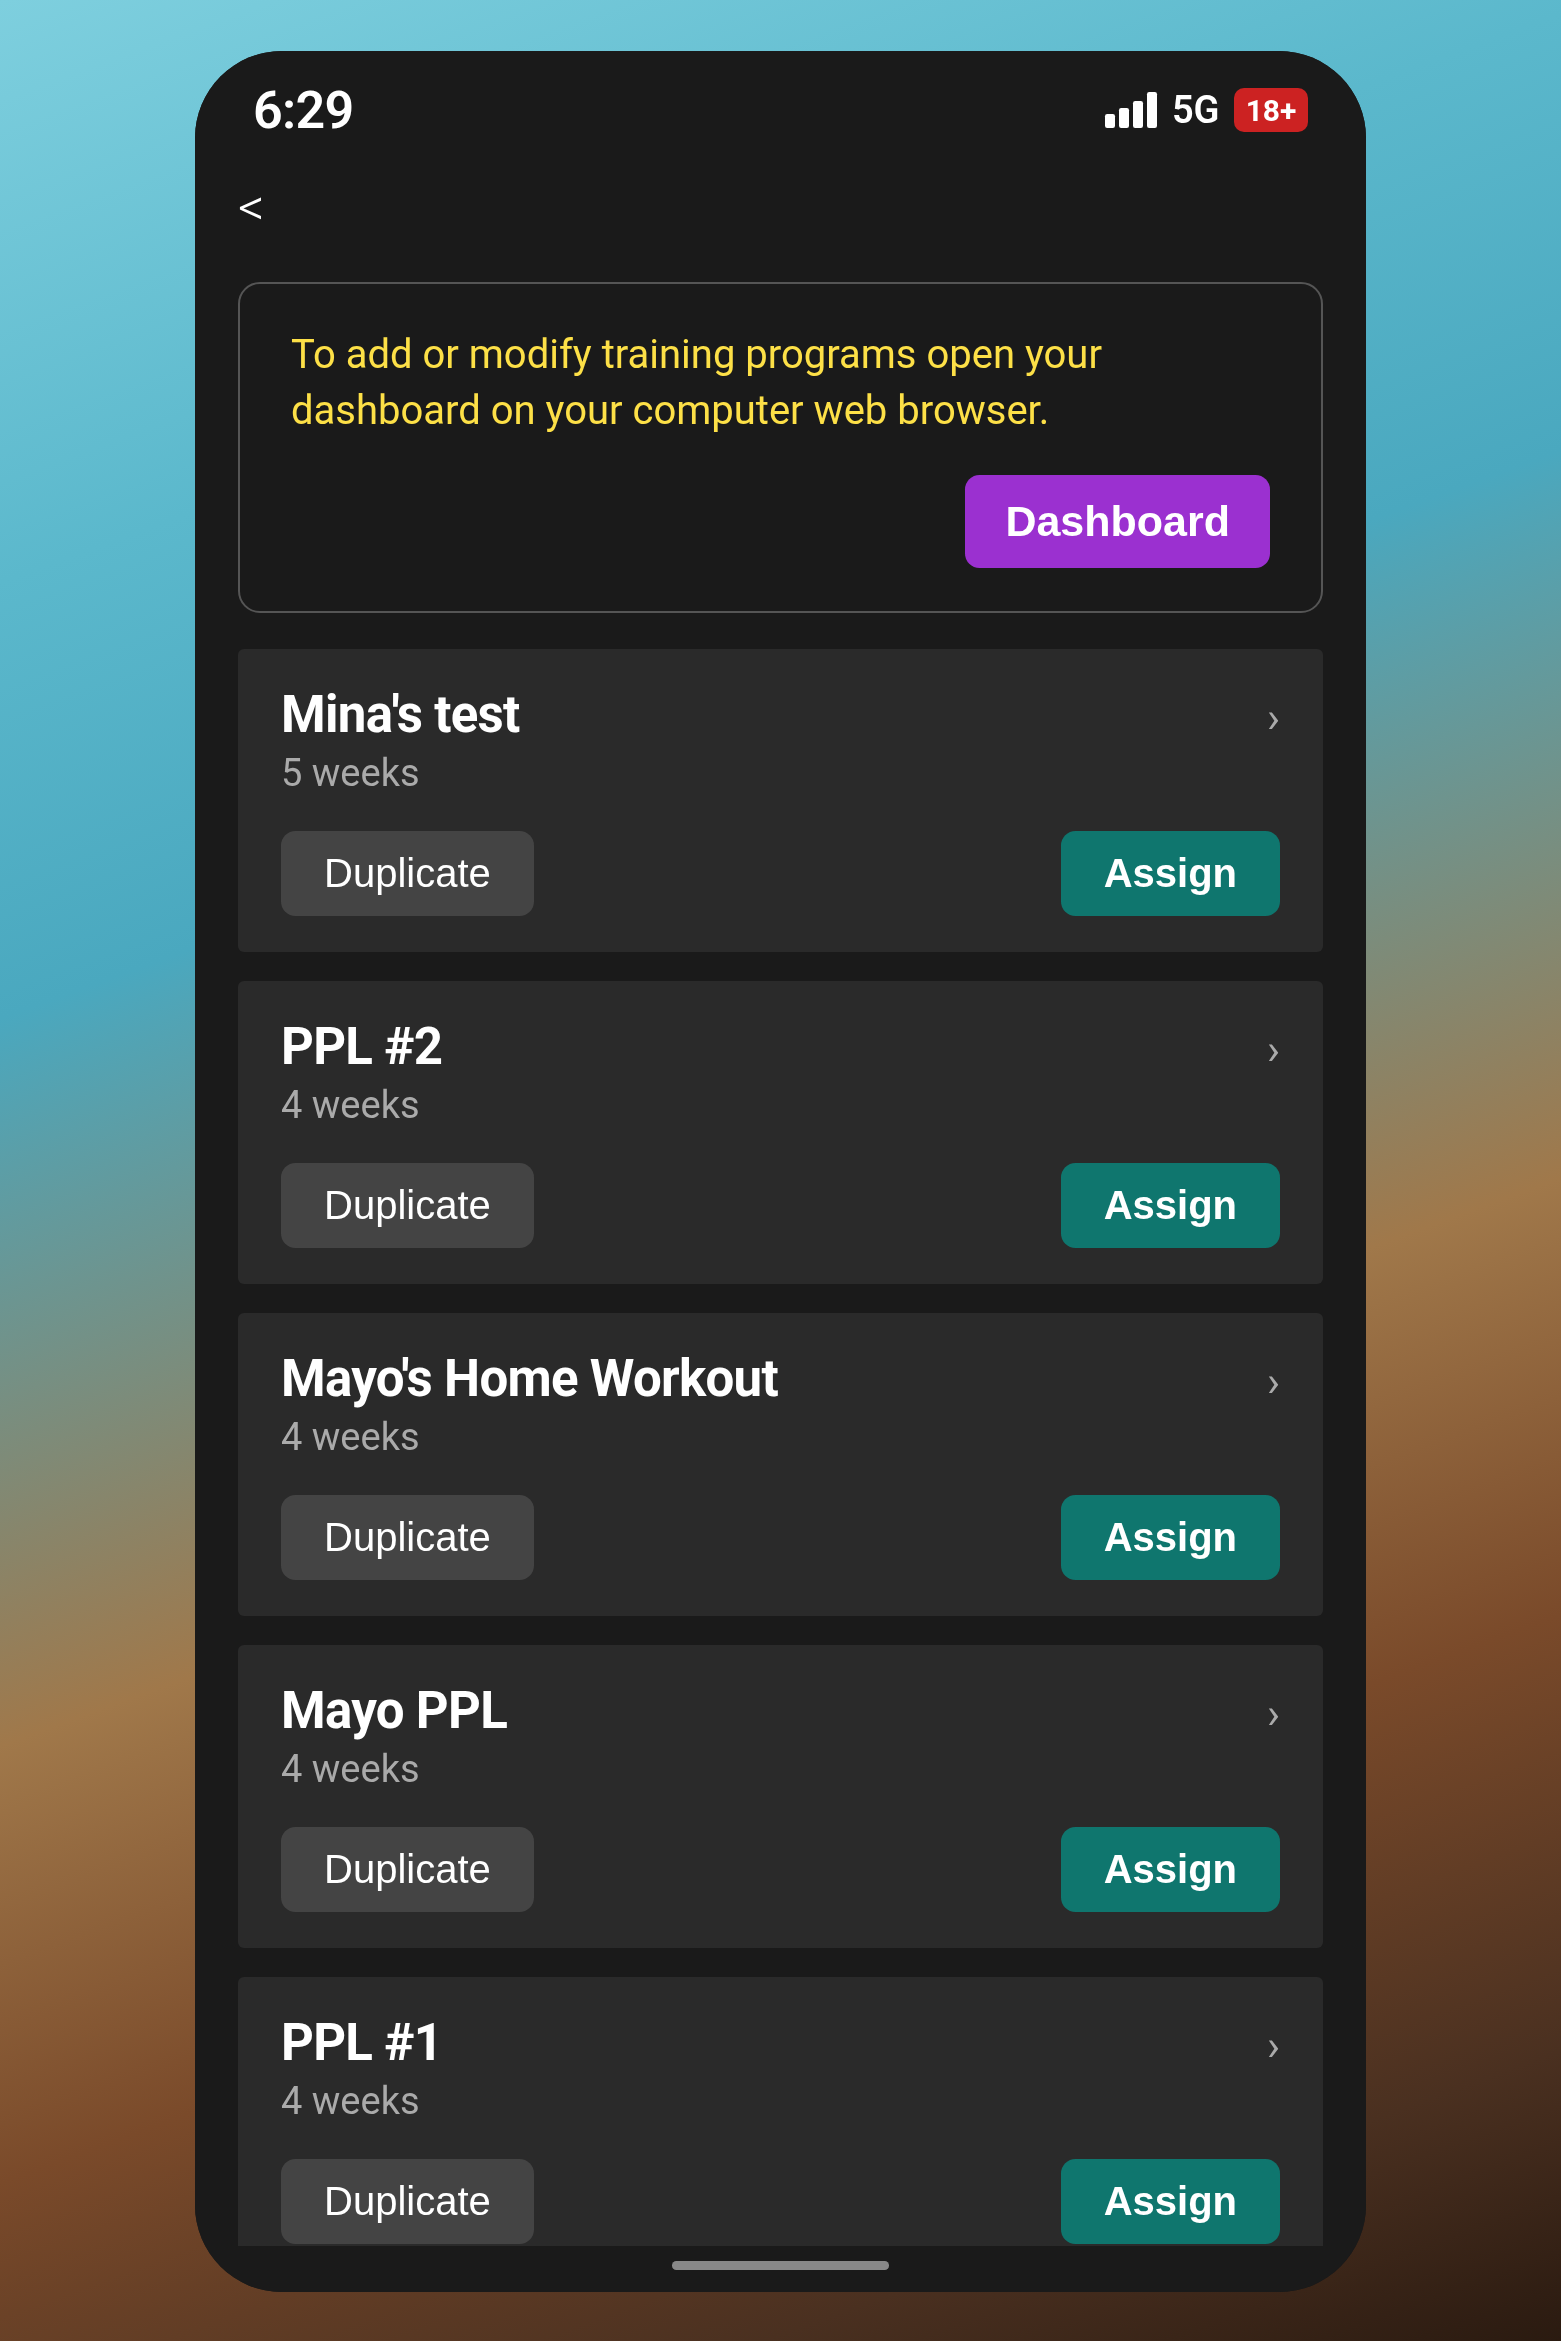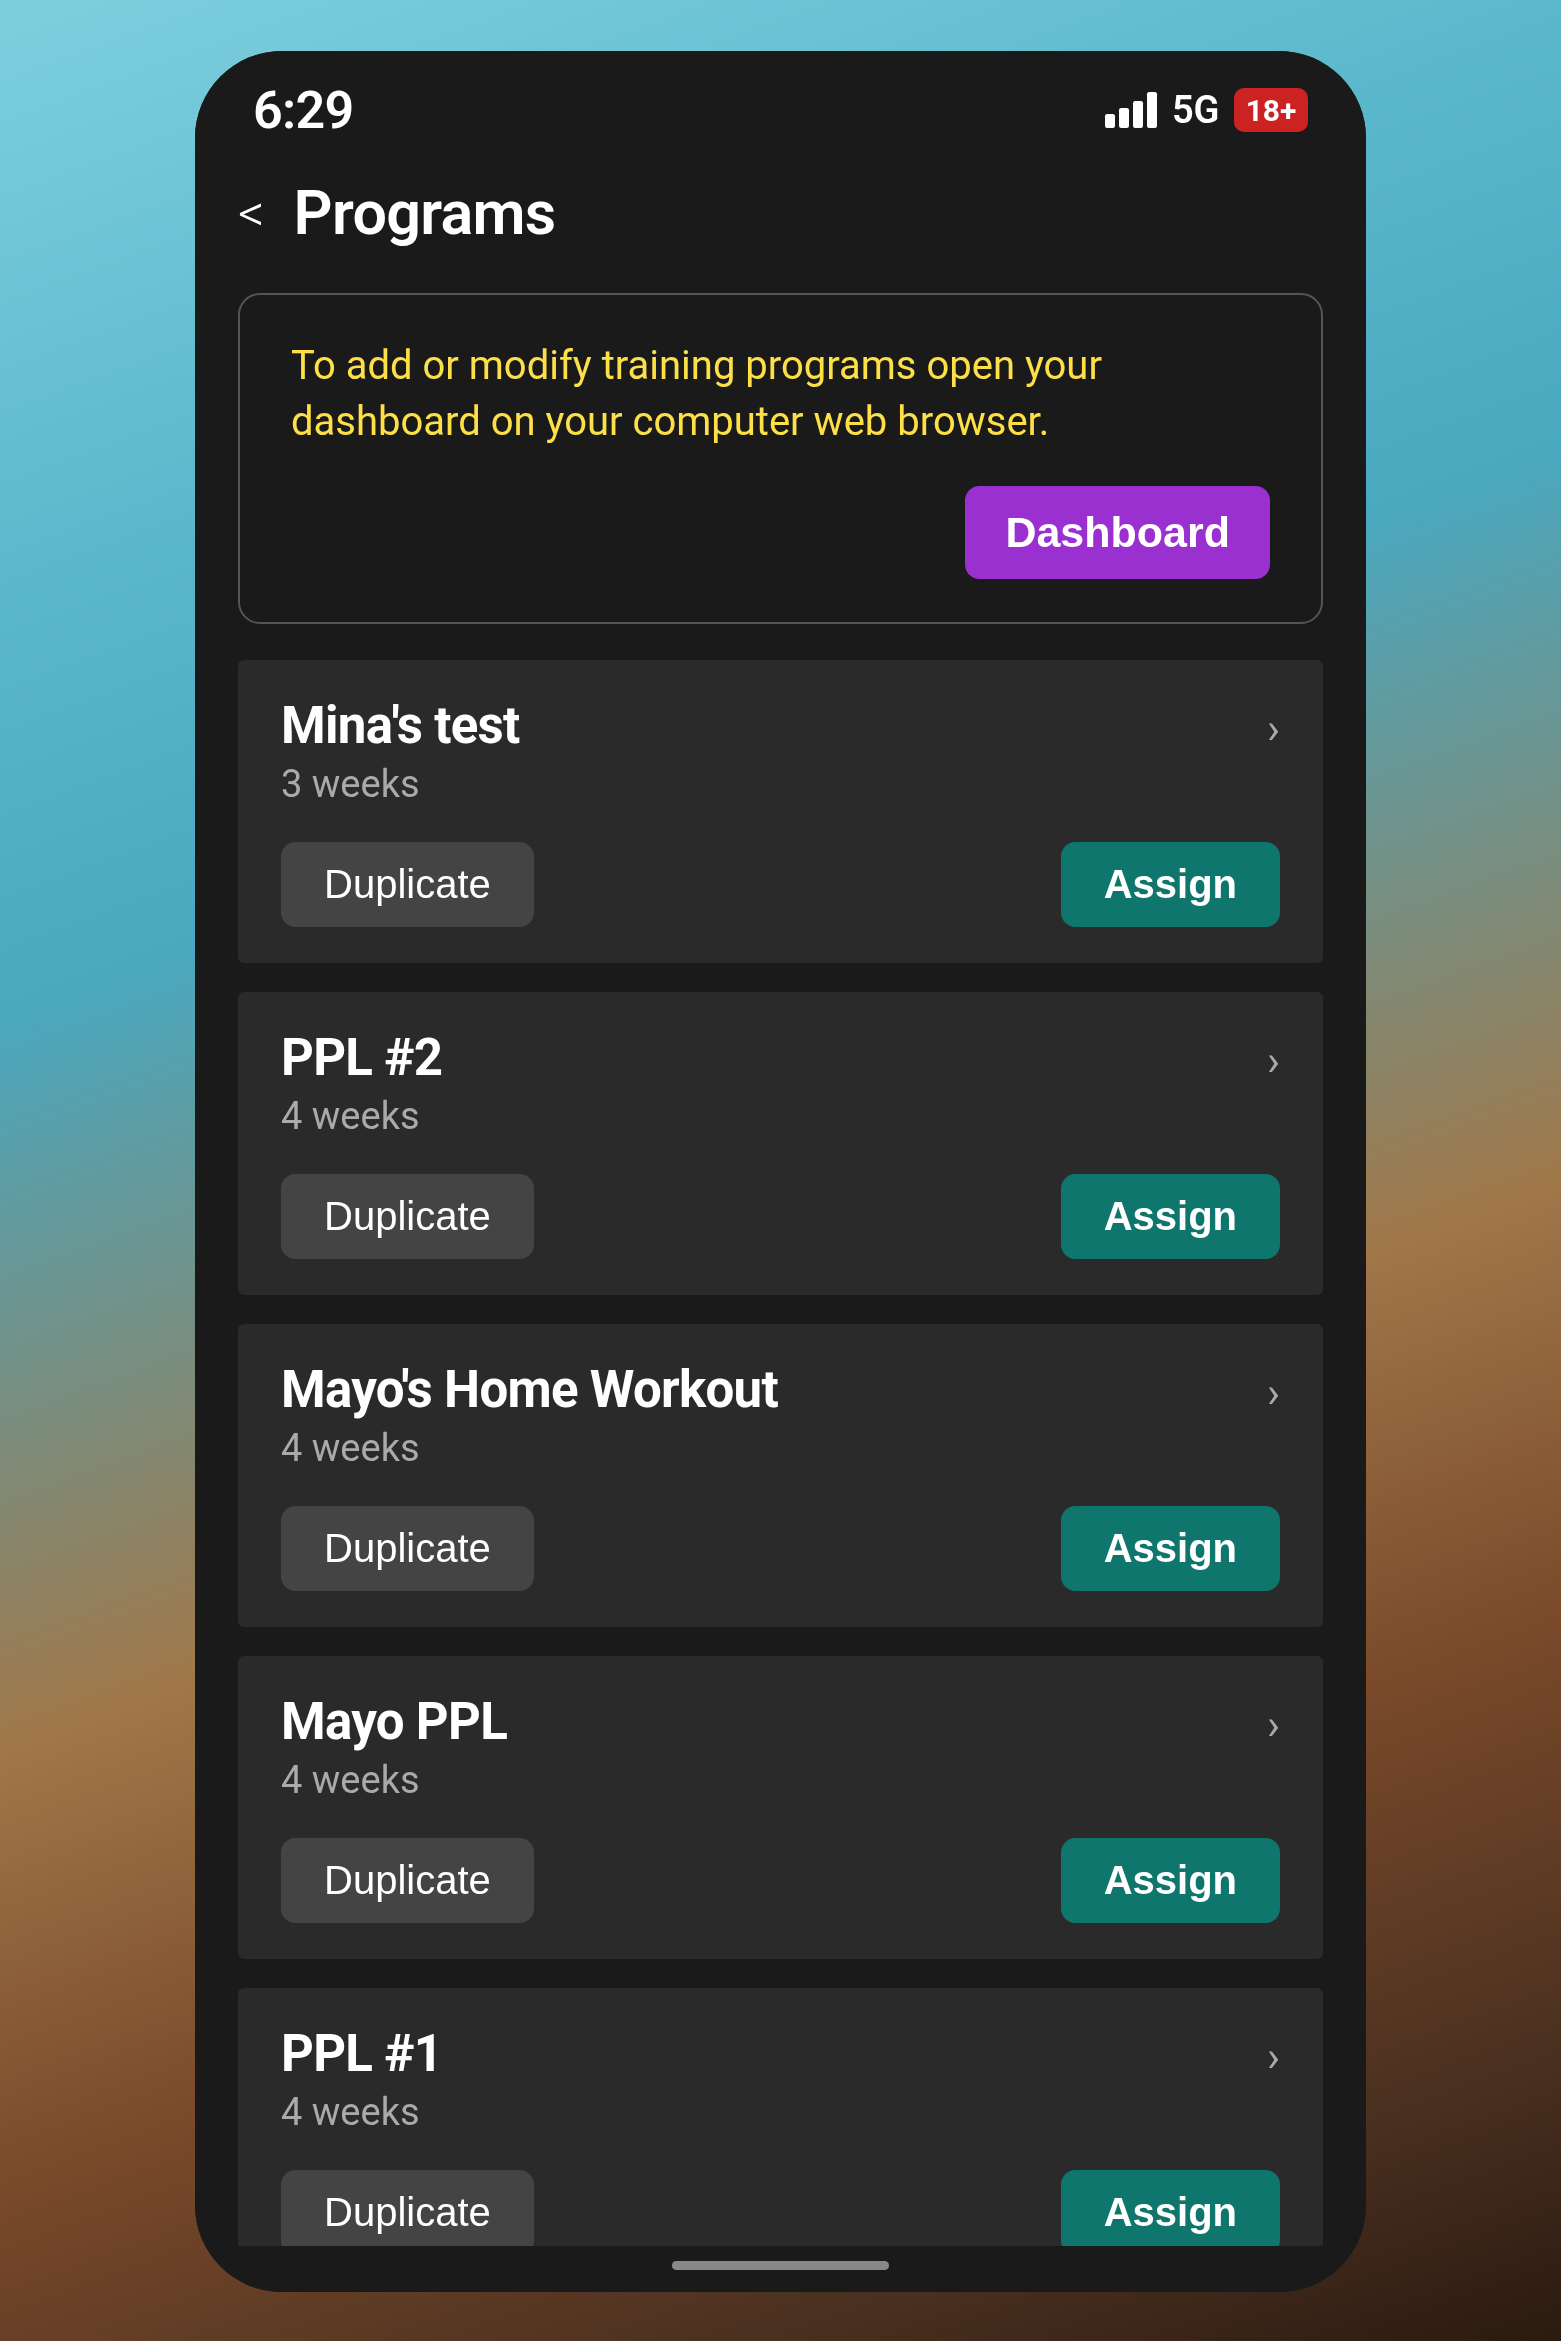--- a/index.html
+++ b/index.html
@@ -247,39 +247,38 @@
       </div>
       <span class="network-label">5G</span>
       <div class="battery-badge">
         <span>18+</span>
       </div>
     </div>
   </div>
 
   <div class="header">
     <span class="back-btn">&lt;</span>
-    <span class="page-title">Programs</span>
   </div>
 
   <div class="content">
 
     <div class="info-card">
       <p class="info-text">To add or modify training programs open your dashboard on your computer web browser.</p>
       <div class="info-card-footer">
         <button class="dashboard-btn">Dashboard</button>
       </div>
     </div>
 
     <div id="program-list">
         <div class="program-card">
       <div class="program-header">
         <span class="program-name">Mina's test</span>
         <span class="chevron-right">›</span>
       </div>
-      <div class="program-duration">3 weeks</div>
+      <div class="program-duration">5 weeks</div>
       <div class="program-actions">
         <button class="btn-duplicate">Duplicate</button>
         <button class="btn-assign">Assign</button>
       </div>
     </div>
         <div class="program-card">
       <div class="program-header">
         <span class="program-name">PPL #2</span>
         <span class="chevron-right">›</span>
       </div>

